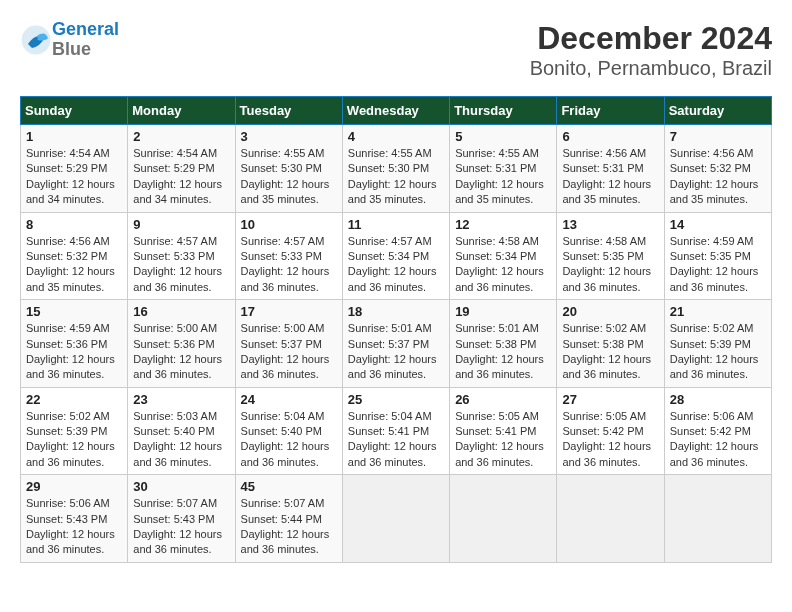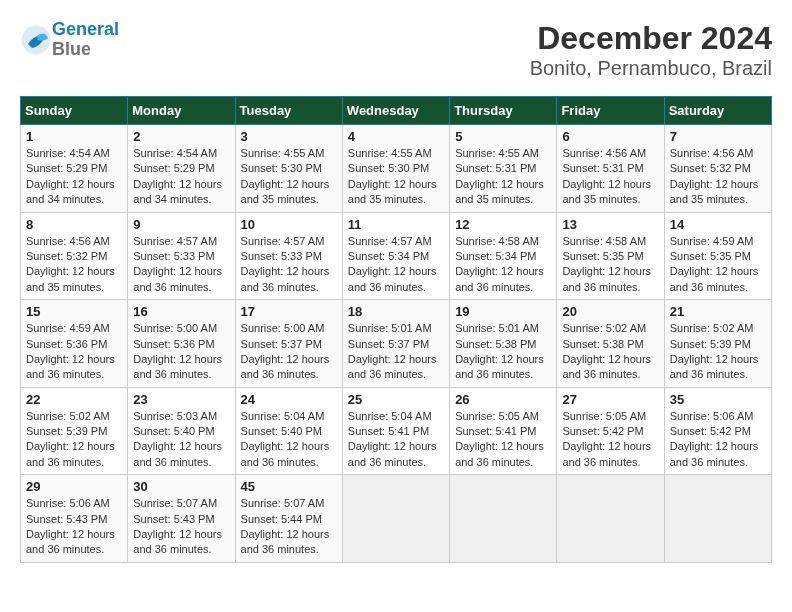--- a/index.html
+++ b/index.html
@@ -340,21 +340,21 @@
       </td>
         <td>
         <span class="day-num">27</span>
         <div class="day-info">
           Sunrise: 5:05 AM<br>
           Sunset: 5:42 PM<br>
           Daylight: 12 hours and 36 minutes.
         </div>
       </td>
         <td>
-        <span class="day-num">35</span>
+        <span class="day-num">28</span>
         <div class="day-info">
           Sunrise: 5:06 AM<br>
           Sunset: 5:42 PM<br>
           Daylight: 12 hours and 36 minutes.
         </div>
       </td>
       </tr>
       <tr>
         <td>
         <span class="day-num">29</span>

